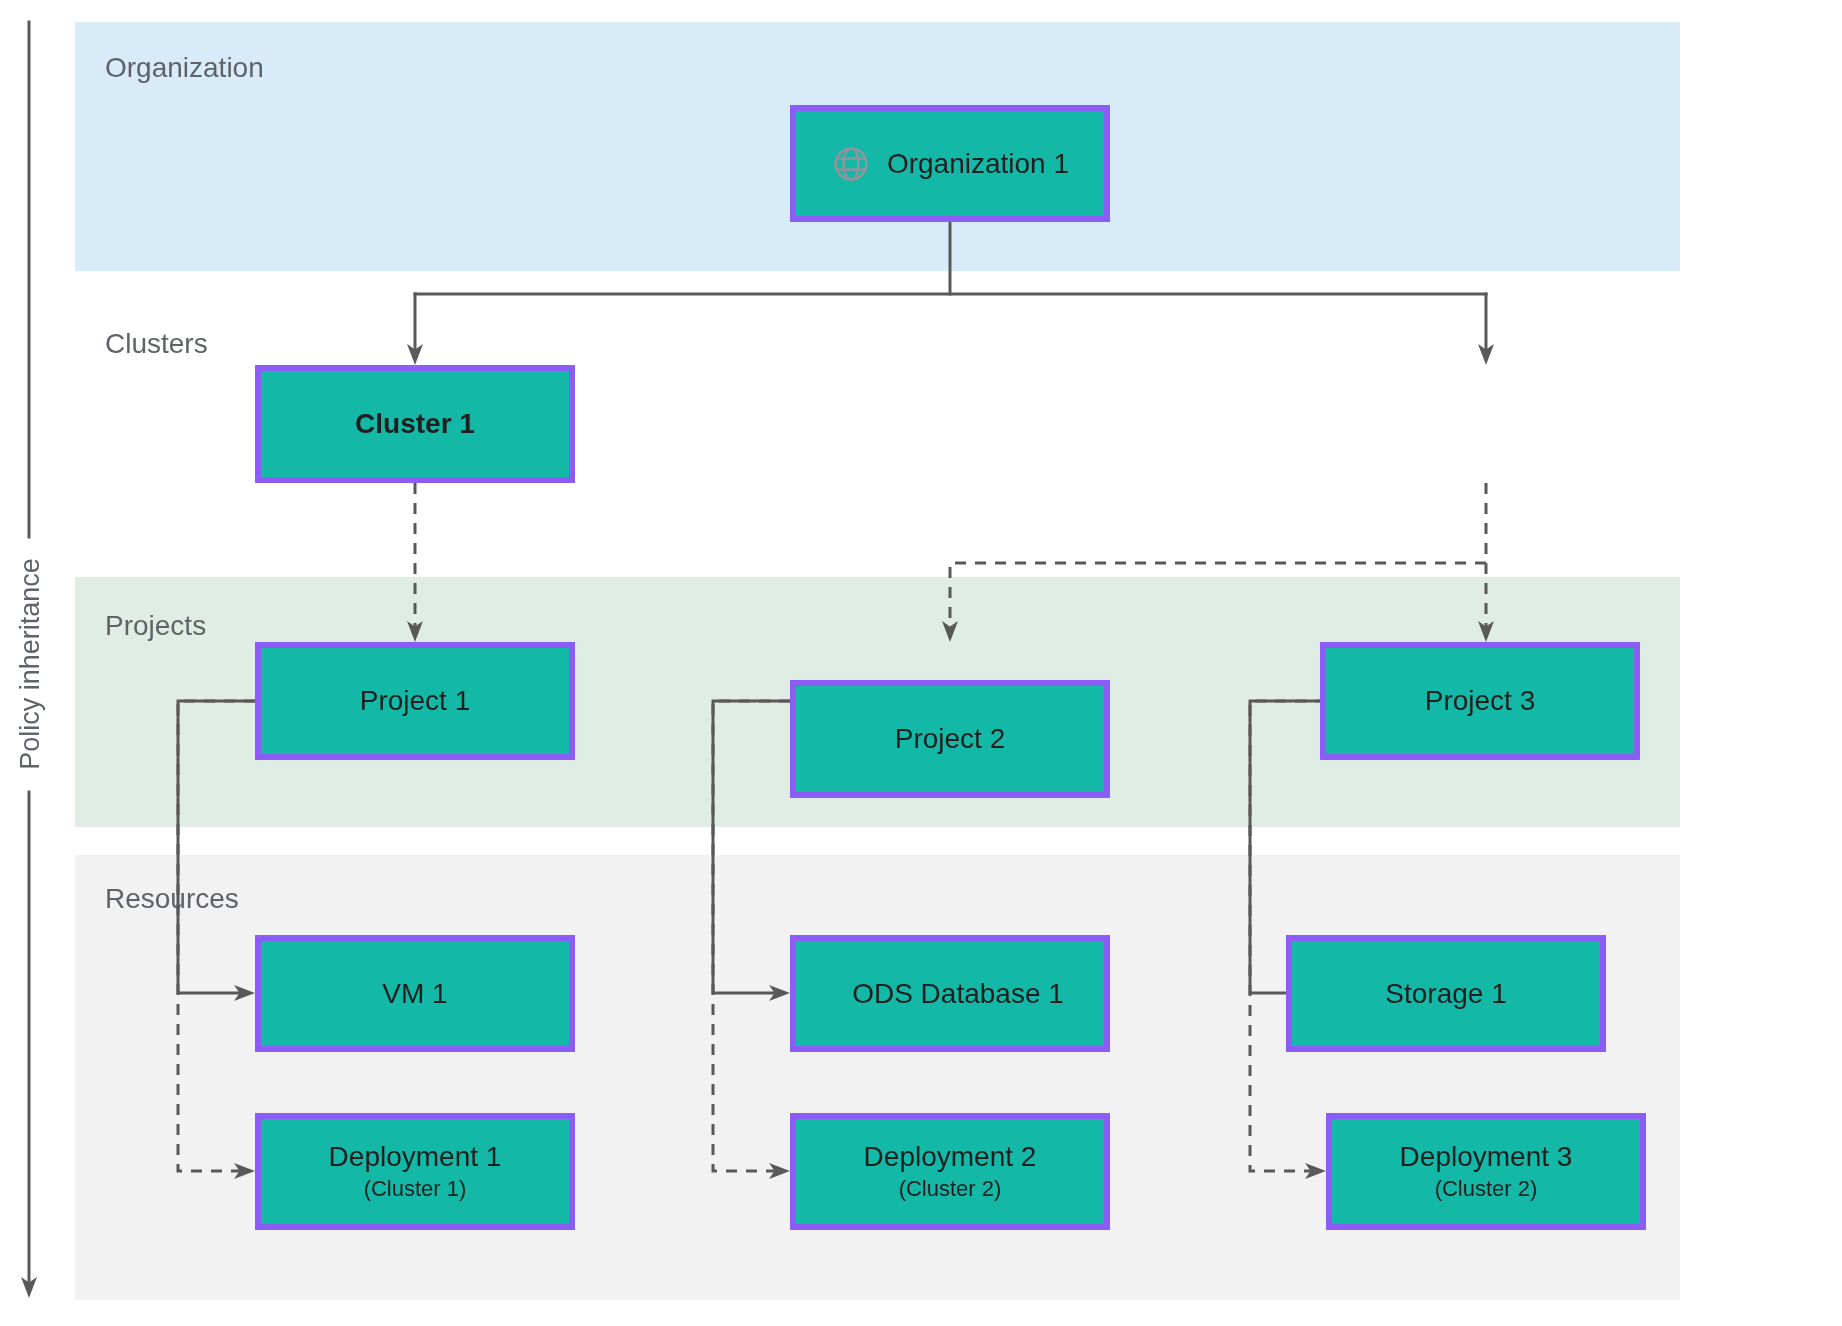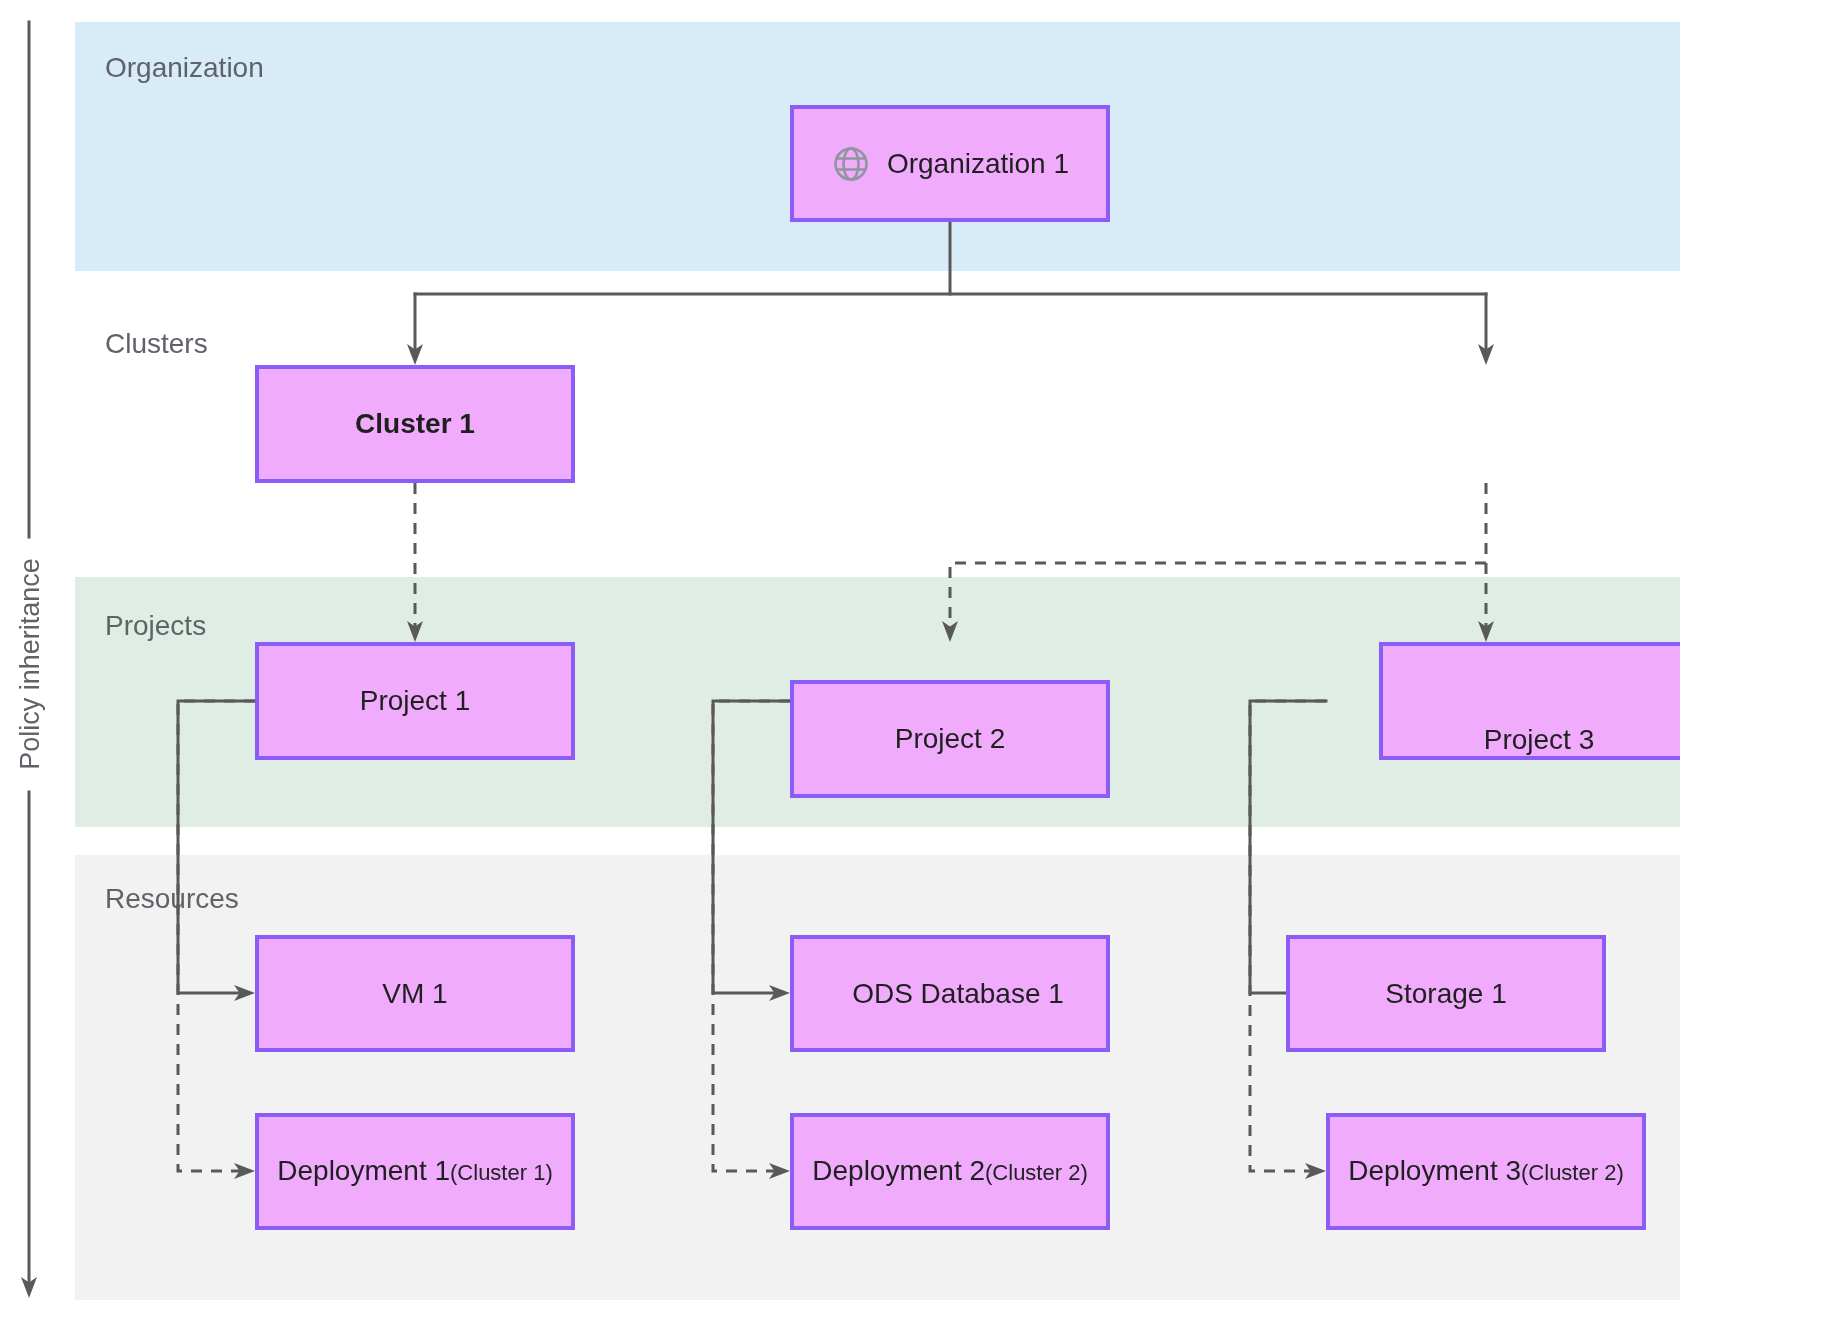--- a/index.html
+++ b/index.html
@@ -28,40 +28,40 @@
   }
   .lbl-org       { top: 52px;  }
   .lbl-clusters  { top: 328px; }
   .lbl-projects  { top: 610px; }
   .lbl-resources { top: 883px; }
 
   .node {
     position: absolute;
     width: 320px;
     height: 118px;
-    background: #f0abfc;
-    border: 4px solid #8b5cf6;
+    background: #14b8a6;
+    border: 6px solid #8b5cf6;
     box-sizing: border-box;
     display: flex;
     align-items: center;
     justify-content: center;
     font-size: 28px;
     color: #1f1f1f;
     text-align: center;
   }
   .node .row { display: flex; align-items: center; gap: 16px; }
-  .node .stack { display: flex; flex-direction: row; align-items: center; line-height: 1.15; }
+  .node .stack { display: flex; flex-direction: column; align-items: center; line-height: 1.15; }
   .node .sub { font-size: 22px; color: #222222; margin-top: 3px; }
 
   .n-org1      { left: 790px;  top: 105px; height: 117px; }
   .n-cluster1  { left: 255px;  top: 365px; font-weight: bold; }
   .n-cluster2  { left: 1326px; top: 365px; }
   .n-project1  { left: 255px;  top: 642px; }
   .n-project2  { left: 790px;  top: 680px; align-items: center; }
-  .n-project3  { left: 1379px; top: 642px; align-items: flex-end; }
+  .n-project3  { left: 1320px; top: 642px; }
   .n-vm1       { left: 255px;  top: 935px; height: 117px; }
   .n-ods1      { left: 790px;  top: 935px; height: 117px; padding-left: 16px; }
   .n-storage1  { left: 1256px; top: 935px; height: 117px; margin-left: 30px; }
   .n-dep1      { left: 255px;  top: 1113px; height: 117px; }
   .n-dep2     { left: 790px;  top: 1113px; height: 117px; }
   .n-dep3     { left: 1326px; top: 1113px; height: 117px; }
 
   svg.connectors {
     position: absolute;
     left: 0; top: 0;

